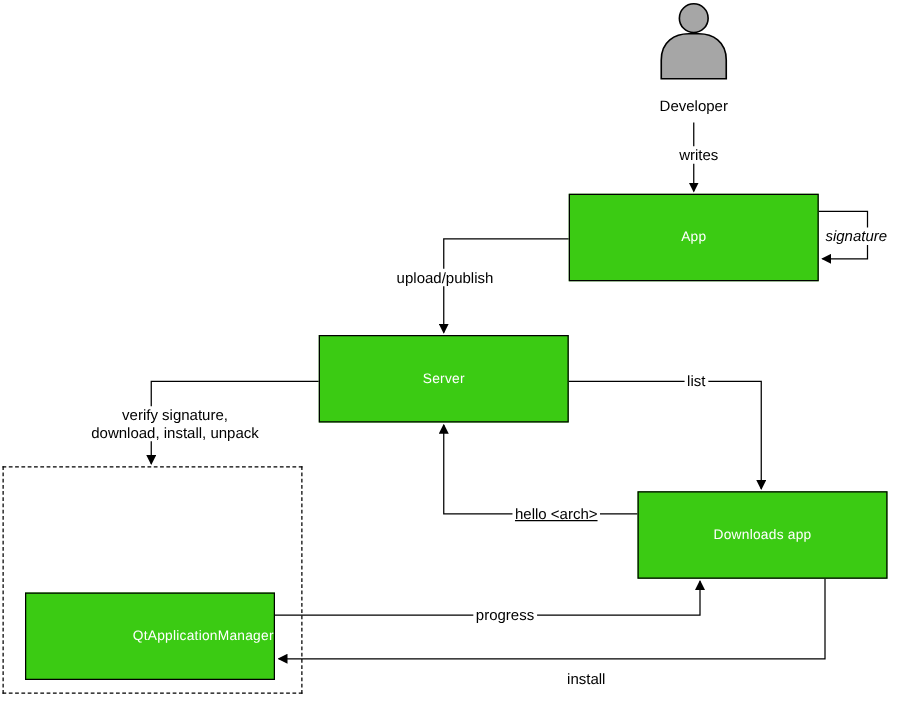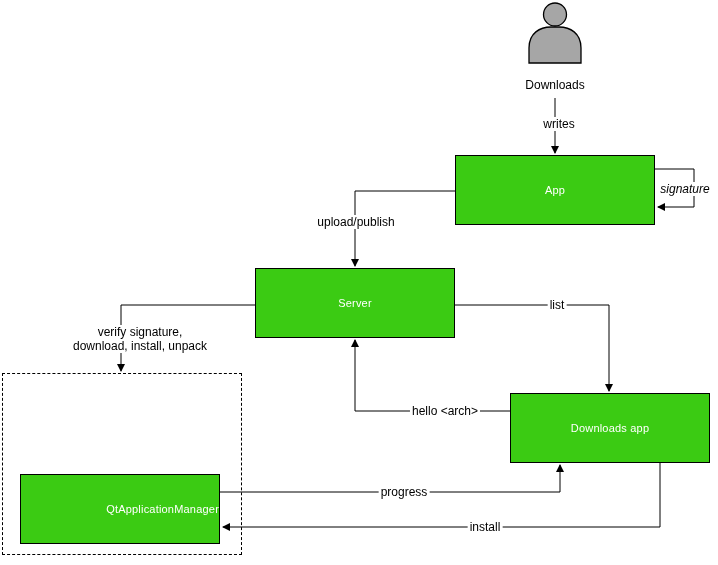--- a/index.html
+++ b/index.html
@@ -79,34 +79,34 @@
 
   <div class="node" style="left:255px;top:268px;width:200px;height:70px;">
     <span>Server</span>
   </div>
 
 
   <div class="node" style="left:20px;top:474px;width:200px;height:70px;justify-content:flex-end;">
     <span>QtApplicationManager</span>
   </div>
 
-  <div class="actor-label" style="left:555px;top:85px;">Downloads</div>
+  <div class="actor-label" style="left:555px;top:85px;">Developer</div>
 
   <div class="edge-label" style="left:559px;top:124px;">writes</div>
 
   <div class="edge-label" style="left:685px;top:189px;font-style:italic;">signature</div>
 
   <div class="edge-label" style="left:356px;top:222px;">upload/publish</div>
 
   <div class="edge-label" style="left:557px;top:305px;">list</div>
 
   <div class="edge-label" style="left:140px;top:339px;">
     <div>verify signature,</div>
     <div>download, install, unpack</div>
   </div>
 
-  <div class="edge-label" style="left:445px;top:411px;">hello &lt;arch&gt;</div>
+  <div class="edge-label" style="left:445px;top:411px;text-decoration:underline;">hello &lt;arch&gt;</div>
 
   <div class="edge-label" style="left:404px;top:492px;">progress</div>
 
-  <div class="edge-label" style="left:469px;top:527px;margin-left:16px;">install</div>
+  <div class="edge-label" style="left:469px;top:543px;">install</div>
 
 </div>
 
 </body></html>

